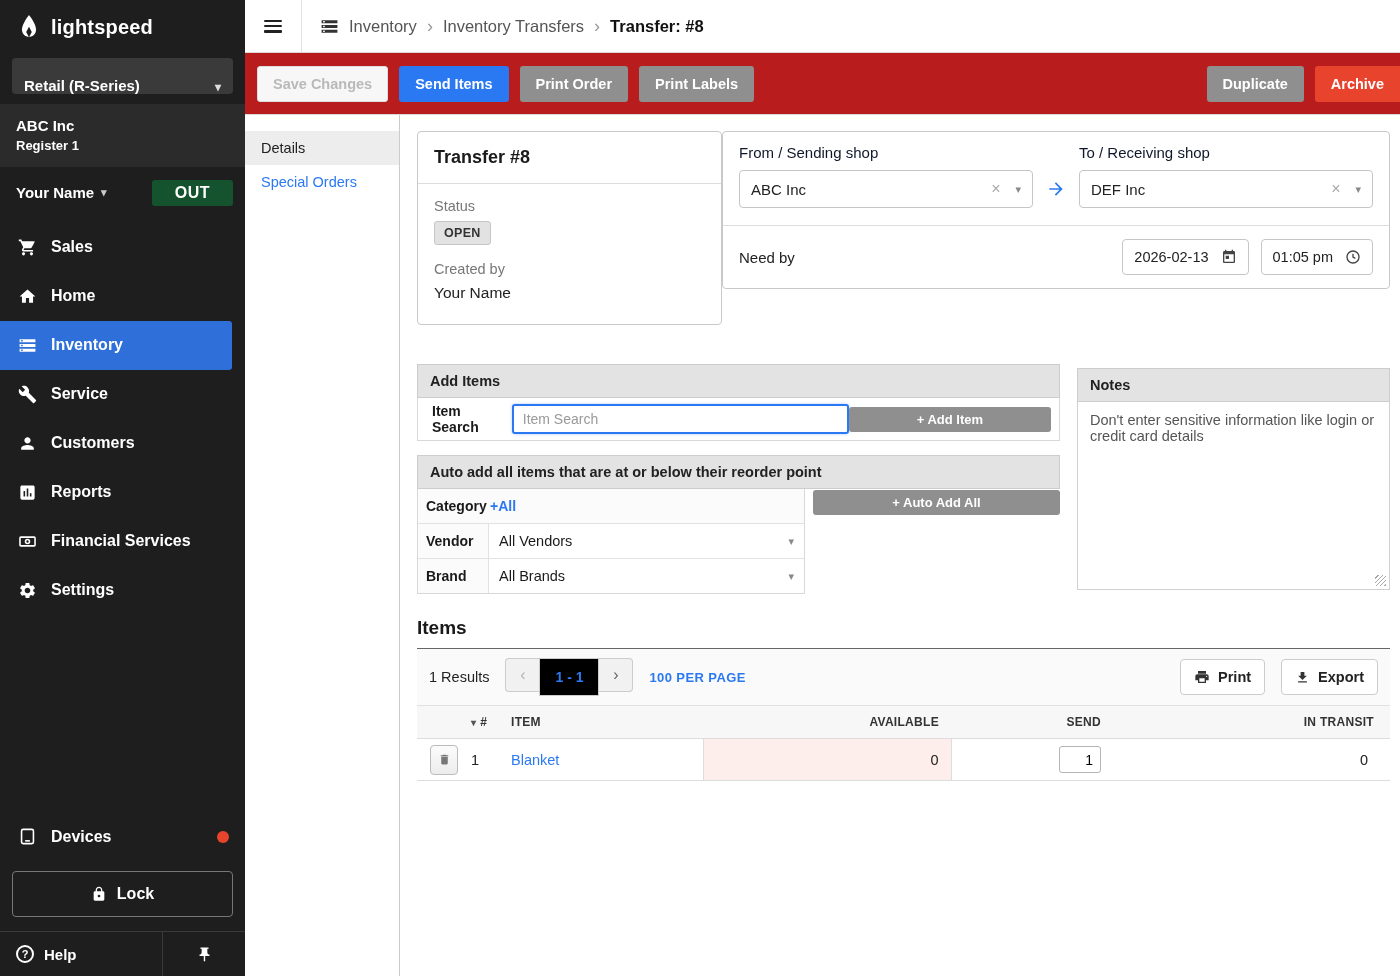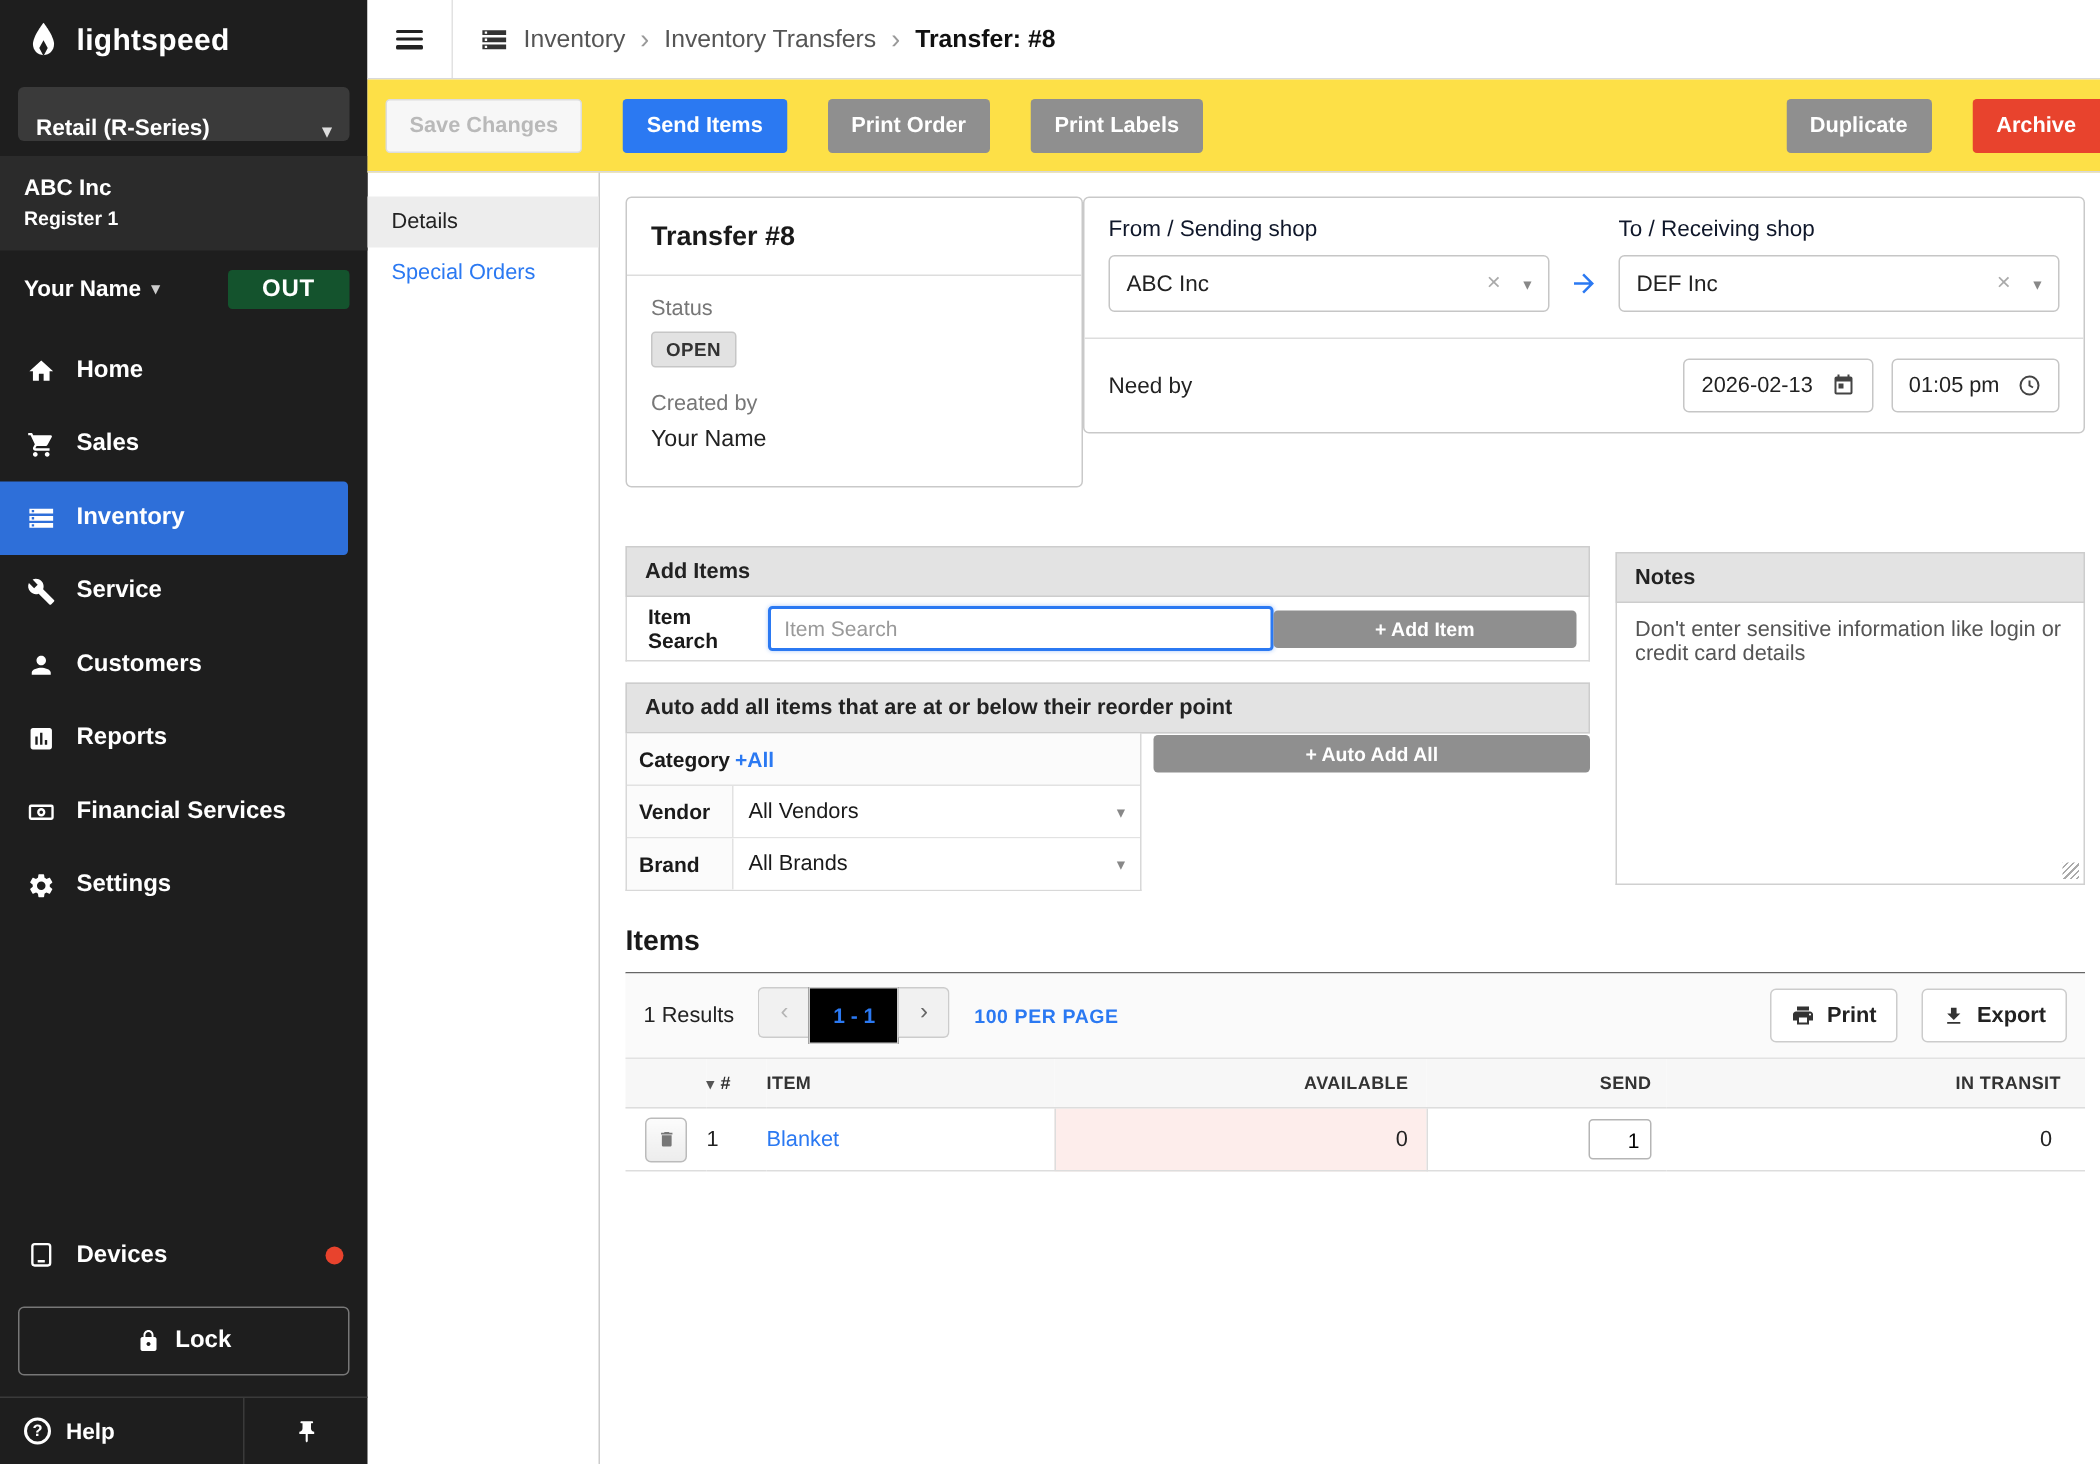--- a/index.html
+++ b/index.html
@@ -39,21 +39,21 @@
   .topbar{height:53px;display:flex;align-items:center;border-bottom:1px solid #d9d9d9;background:#fff}
   .hamburger{width:56px;height:100%;display:flex;align-items:center;justify-content:center;background:none;border:none;cursor:pointer}
   .hamburger-lines{width:18px;height:13px;display:flex;flex-direction:column;justify-content:space-between}
   .hamburger-lines span{height:2.5px;background:#222;border-radius:1px}
   .topbar-divider{width:1px;height:100%;background:#e2e2e2}
   .breadcrumb{display:flex;align-items:center;gap:10px;padding-left:18px;font-size:16.5px;color:#555}
   .crumb{cursor:pointer}
   .crumb-sep{color:#999;font-size:18px}
   .crumb-current{color:#111;font-weight:bold}
 
-  .toolbar{height:62px;display:flex;align-items:center;gap:27px;padding-left:12px;border-bottom:1px solid #d9d9d9;background:#fde047}
+  .toolbar{height:62px;display:flex;align-items:center;gap:11px;padding-left:12px;border-bottom:1px solid #d9d9d9;background:#b91c1c}
   .btn{font-family:inherit;font-size:14.5px;font-weight:bold;padding:9px 15px;border-radius:3px;border:1px solid transparent;cursor:pointer;white-space:nowrap}
   .btn-disabled{background:#f7f7f7;border-color:#ddd;color:#b9b9b9}
   .btn-primary{background:#2b79f2;color:#fff}
   .btn-gray{background:#8f8f8f;color:#fff}
   .btn-danger{background:#e8432d;color:#fff;border-radius:3px 0 0 3px}
   .toolbar-spacer{flex:1}
 
   .content{flex:1;display:flex;min-height:0}
   .subnav{width:155px;min-width:155px;border-right:1px solid #ccc;padding-top:16px;font-size:14.5px}
   .subnav-item{padding:9px 16px;cursor:pointer}
@@ -90,21 +90,21 @@
   .section-header{background:#e3e3e3;border:1px solid #cdcdcd;padding:8px 12px;font-weight:bold;font-size:14.5px;color:#222}
   .search-row{display:flex;align-items:center;border:1px solid #d8d8d8;border-top:none;padding:5px 6px;background:#fff}
   .search-label{font-weight:bold;font-size:14px;padding:0 8px;width:88px}
   .search-input{width:338px;height:30px;border:2px solid #2b79f2;border-radius:3px;padding:0 9px;font-size:14px;font-family:inherit;outline:none;box-shadow:0 0 3px rgba(43,121,242,.4)}
   .search-input::placeholder{color:#999}
   .search-grow{flex:1}
   .slim-btn{height:25px;background:#8f8f8f;color:#fff;font-weight:bold;font-size:13px;border:none;border-radius:3px;cursor:pointer;font-family:inherit}
   .add-item-btn{width:203px;margin-right:2px}
   .auto-header{margin-top:14px}
   .auto-body{display:flex;align-items:flex-start}
-  .auto-left{width:344px;border:1px solid #d8d8d8;border-top:none}
+  .auto-left{width:388px;border:1px solid #d8d8d8;border-top:none}
   .auto-row{display:flex;align-items:stretch;border-bottom:1px solid #e2e2e2;min-height:34px;background:#fbfbfb}
   .auto-row:last-child{border-bottom:none}
   .auto-label{width:70px;padding:9px 8px;font-weight:bold;font-size:14px;flex:none}
   .auto-field{flex:1;border-left:1px solid #e2e2e2;display:flex;align-items:center;background:#fff}
   .cat-all-link{color:#2b79f2;font-weight:bold;font-size:14px;padding:9px 2px;cursor:pointer}
   .flat-select{flex:1;display:flex;align-items:center;justify-content:space-between;padding:0 10px;font-size:14.5px;cursor:pointer}
   .flat-select .select-caret{padding:0}
   .auto-right{flex:1;display:flex;flex-direction:column;gap:6px;padding-left:8px;padding-top:1px}
   .auto-right .slim-btn{width:100%}
 
@@ -172,29 +172,29 @@
     <span class="user-name">
       <span>Your Name</span>
       <span class="caret">▾</span>
     </span>
     <span class="badge-out">OUT</span>
   </div>
 
   <nav class="nav">
     <div class="nav-item">
       <svg class="ni" viewBox="0 0 24 24">
+          <path fill="currentColor" d="M7 18c-1.1 0-2 .9-2 2s.9 2 2 2 2-.9 2-2-.9-2-2-2zM1 2v2h2l3.6 7.59-1.35 2.45c-.16.28-.25.61-.25.96 0 1.1.9 2 2 2h12v-2H7.42c-.14 0-.25-.11-.25-.25l.03-.12.9-1.63h7.45c.75 0 1.41-.41 1.75-1.03l3.58-6.49A1 1 0 0 0 20 4H5.21l-.94-2H1zm16 16c-1.1 0-2 .9-2 2s.9 2 2 2 2-.9 2-2-.9-2-2-2z"></path>
+        </svg>
+      <span>Sales</span>
+    </div>
+    <div class="nav-item">
+      <svg class="ni" viewBox="0 0 24 24">
           <path fill="currentColor" d="M12 3 2 12h3v8h5v-6h4v6h5v-8h3z"></path>
         </svg>
       <span>Home</span>
-    </div>
-    <div class="nav-item">
-      <svg class="ni" viewBox="0 0 24 24">
-          <path fill="currentColor" d="M7 18c-1.1 0-2 .9-2 2s.9 2 2 2 2-.9 2-2-.9-2-2-2zM1 2v2h2l3.6 7.59-1.35 2.45c-.16.28-.25.61-.25.96 0 1.1.9 2 2 2h12v-2H7.42c-.14 0-.25-.11-.25-.25l.03-.12.9-1.63h7.45c.75 0 1.41-.41 1.75-1.03l3.58-6.49A1 1 0 0 0 20 4H5.21l-.94-2H1zm16 16c-1.1 0-2 .9-2 2s.9 2 2 2 2-.9 2-2-.9-2-2-2z"></path>
-        </svg>
-      <span>Sales</span>
     </div>
     <div class="nav-item active">
       <svg class="ni" viewBox="0 0 24 24">
           <path fill="currentColor" d="M2 20h20v-4H2v4zm2-3h2v2H4v-2zM2 4v4h20V4H2zm4 3H4V5h2v2zm-4 7h20v-4H2v4zm2-3h2v2H4v-2z"></path>
         </svg>
       <span>Inventory</span>
     </div>
     <div class="nav-item">
       <svg class="ni" viewBox="0 0 24 24">
           <path fill="currentColor" d="M22.7 19l-9.1-9.1c.9-2.3.4-5-1.5-6.9-2-2-5-2.4-7.4-1.3L9 6 6 9 1.6 4.7C.4 7.1.9 10.1 2.9 12.1c1.9 1.9 4.6 2.4 6.9 1.5l9.1 9.1c.4.4 1 .4 1.4 0l2.3-2.3c.5-.4.5-1.1.1-1.4z"></path>

